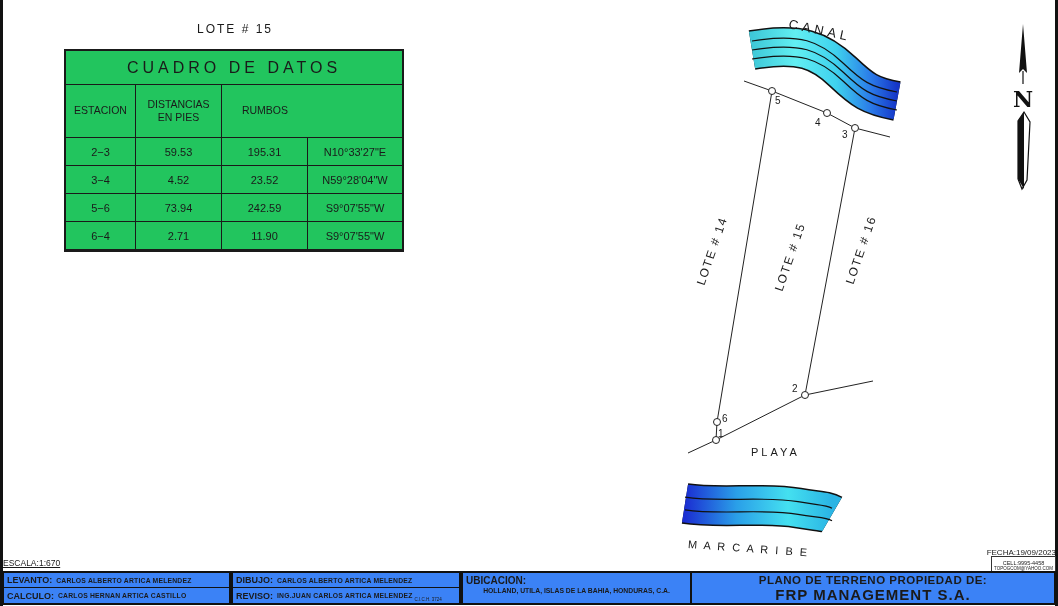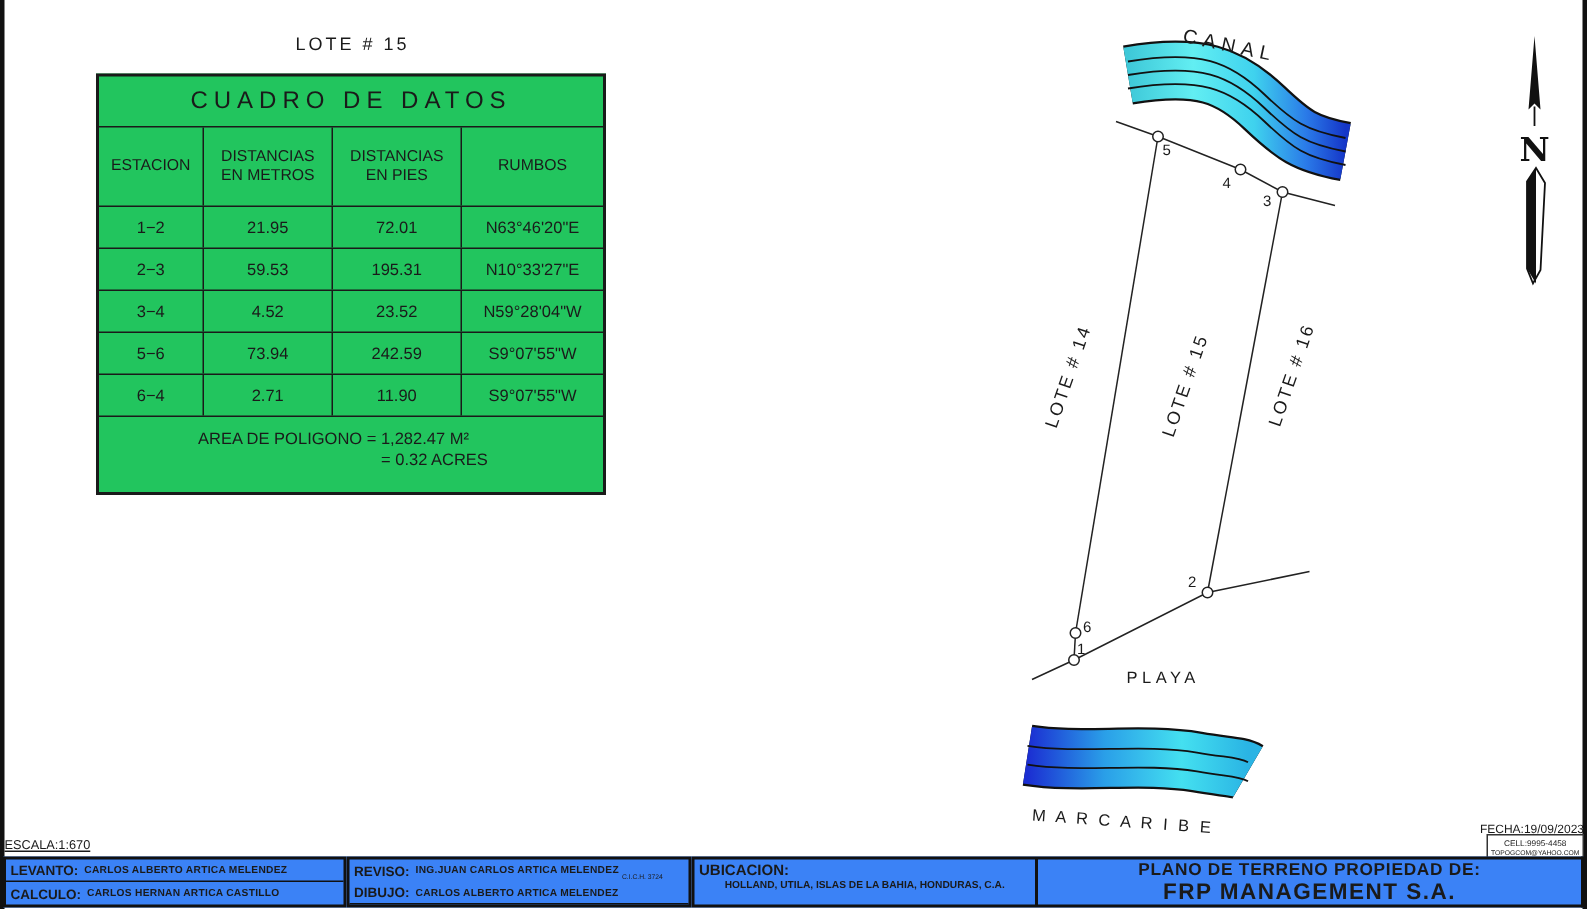--- a/index.html
+++ b/index.html
@@ -148,29 +148,22 @@
   <div class="station" style="left:792px;top:383px;">2</div>
   <div class="station" style="left:722px;top:413px;">6</div>
   <div class="station" style="left:718px;top:428px;">1</div>
 
   <div id="lot-header">LOTE # 15</div>
 
   <div id="datatable">
     <div class="tbl-title">CUADRO DE DATOS</div>
     <div class="grid-row hdr-row">
       <div class="hdr-cell">ESTACION</div>
-      <div class="hdr-cell">DISTANCIAS EN METROS</div>
       <div class="hdr-cell">DISTANCIAS EN PIES</div>
       <div class="hdr-cell">RUMBOS</div>
-    </div>
-    <div class="grid-row data-row">
-      <div class="data-cell">1−2</div>
-      <div class="data-cell">21.95</div>
-      <div class="data-cell">72.01</div>
-      <div class="data-cell">N63°46'20"E</div>
     </div>
     <div class="grid-row data-row">
       <div class="data-cell">2−3</div>
       <div class="data-cell">59.53</div>
       <div class="data-cell">195.31</div>
       <div class="data-cell">N10°33'27"E</div>
     </div>
     <div class="grid-row data-row">
       <div class="data-cell">3−4</div>
       <div class="data-cell">4.52</div>
@@ -181,24 +174,20 @@
       <div class="data-cell">5−6</div>
       <div class="data-cell">73.94</div>
       <div class="data-cell">242.59</div>
       <div class="data-cell">S9°07'55"W</div>
     </div>
     <div class="grid-row data-row">
       <div class="data-cell">6−4</div>
       <div class="data-cell">2.71</div>
       <div class="data-cell">11.90</div>
       <div class="data-cell">S9°07'55"W</div>
-    </div>
-    <div class="area-row">
-      <div class="area-l1">AREA DE POLIGONO = 1,282.47 M²</div>
-      <div class="area-l2">= 0.32 ACRES</div>
     </div>
   </div>
 
   <div id="escala">ESCALA:1:670</div>
   <div id="fecha">FECHA:19/09/2023</div>
   <div id="cellbox">
     <div class="c1">CELL:9995-4458</div>
     <div class="c2">TOPOGCOM@YAHOO.COM</div>
   </div>
 
@@ -207,29 +196,29 @@
       <div class="tb-row divide">
         <span class="tb-label">LEVANTO:</span>
         <span class="tb-value">CARLOS ALBERTO ARTICA MELENDEZ</span>
       </div>
       <div class="tb-row">
         <span class="tb-label">CALCULO:</span>
         <span class="tb-value">CARLOS HERNAN ARTICA CASTILLO</span>
       </div>
     </div>
     <div class="tb-box" id="box-b">
+      <div class="tb-row divide">
+        <span class="tb-label">DIBUJO:</span>
+        <span class="tb-value">CARLOS ALBERTO ARTICA MELENDEZ</span>
+      </div>
       <div class="tb-row">
         <span class="tb-label">REVISO:</span>
         <span class="tb-value">ING.JUAN CARLOS ARTICA MELENDEZ</span>
         <span class="tb-note">C.I.C.H. 3724</span>
       </div>
-      <div class="tb-row divide">
-        <span class="tb-label">DIBUJO:</span>
-        <span class="tb-value">CARLOS ALBERTO ARTICA MELENDEZ</span>
-      </div>
     </div>
     <div class="tb-box" id="box-c">
       <div class="ub-label">UBICACION:</div>
       <div class="ub-value">HOLLAND, UTILA, ISLAS DE LA BAHIA, HONDURAS, C.A.</div>
     </div>
     <div class="tb-box" id="box-d">
       <div class="d1">PLANO DE TERRENO PROPIEDAD DE:</div>
       <div class="d2">FRP MANAGEMENT S.A.</div>
     </div>
   </div>

